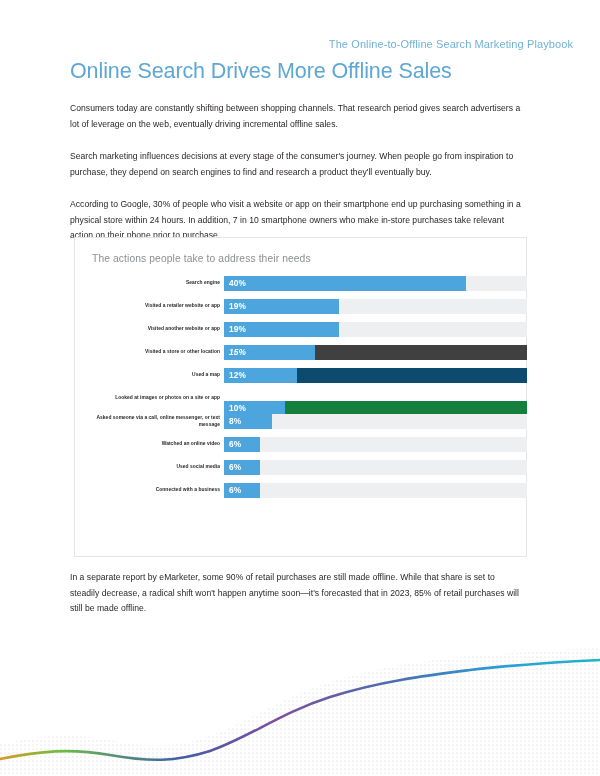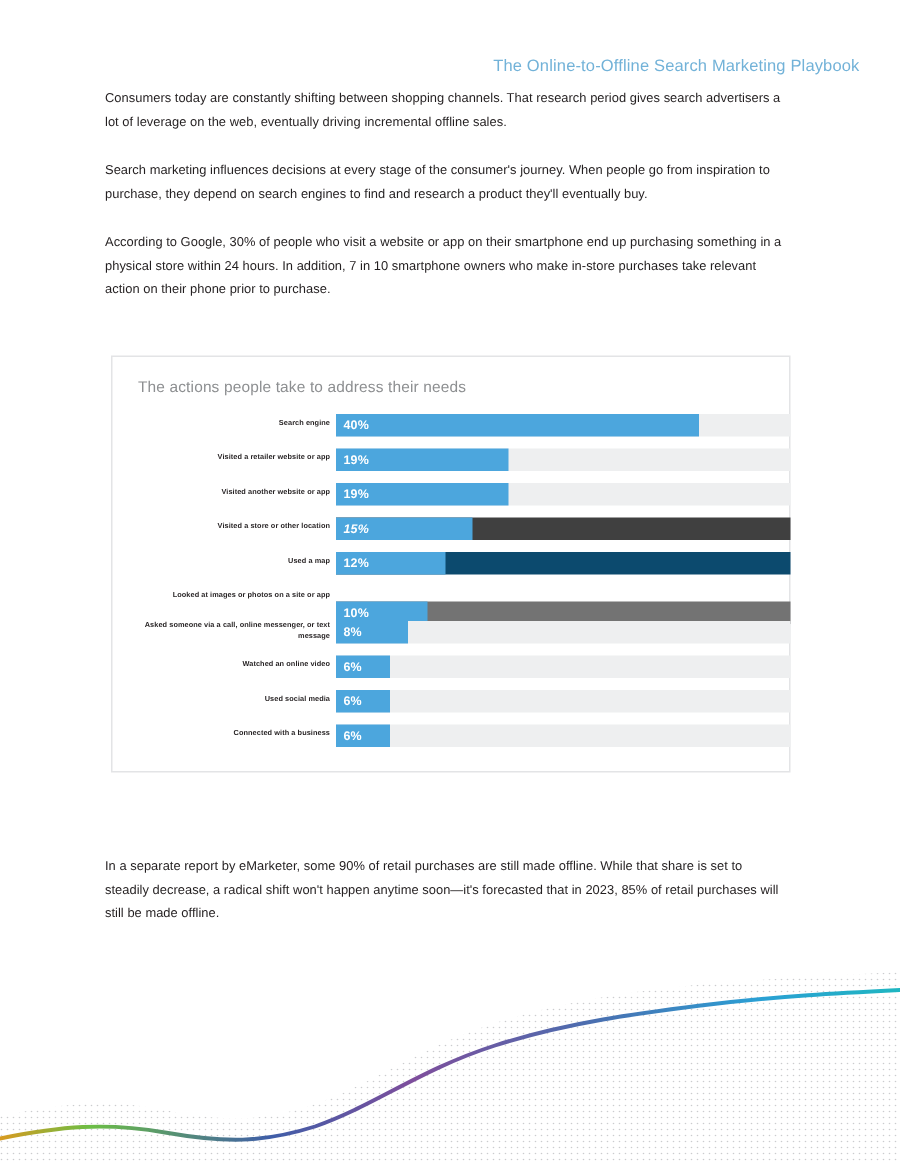--- a/index.html
+++ b/index.html
@@ -82,21 +82,21 @@
     max-width: 452px;
   }
   .para:last-child { margin-bottom: 0; }
 
   
   .chart-card {
     position: absolute;
     left: 74px;
     top: 237px;
     width: 453px;
-    height: 278px;
+    height: 320px;
     border: 1px solid #e3e4e6;
     background: #ffffff;
     box-sizing: border-box;
   }
   .chart-title {
     position: absolute;
     left: 17px;
     top: 15px;
     font-size: 10.3px;
     color: #8d8f91;
@@ -171,20 +171,21 @@
   }
 </style>
 </head>
 <body>
 
 <div class="page-header">
   <div class="header-right">The Online-to-Offline Search Marketing Playbook</div>
 </div>
 
 <div class="content">
+  <h1 class="page-title">Online Search Drives More Offline Sales</h1>
   <p class="para">Consumers today are constantly shifting between shopping channels. That research period gives search advertisers a lot of leverage on the web, eventually driving incremental offline sales.</p>
   <p class="para">Search marketing influences decisions at every stage of the consumer's journey. When people go from inspiration to purchase, they depend on search engines to find and research a product they'll eventually buy.</p>
   <p class="para">According to Google, 30% of people who visit a website or app on their smartphone end up purchasing something in a physical store within 24 hours. In addition, 7 in 10 smartphone owners who make in-store purchases take relevant action on their phone prior to purchase.</p>
 </div>
 
 <div class="chart-card">
   <div class="chart-title">The actions people take to address their needs</div>
   <div class="chart-body" id="chart-body">
       <div class="bar-row">
         <div class="bar-label">Search engine</div>
@@ -216,21 +217,21 @@
       </div>
       <div class="bar-row">
         <div class="bar-label">Used a map</div>
         <div class="bar-track" style="background: #0c4a6e;">
           <div class="bar-fill" style="width: 24%; background: rgb(76, 166, 221);"></div>
           <div class="bar-value">12%</div>
         </div>
       </div>
       <div class="bar-row">
         <div class="bar-label">Looked at images or photos on a site or app</div>
-        <div class="bar-track" style="background: #737373; margin-top: 20px;">
+        <div class="bar-track" style="background: #15803d; margin-top: 20px;">
           <div class="bar-fill" style="width: 20%; background: rgb(76, 166, 221);"></div>
           <div class="bar-value">10%</div>
         </div>
       </div>
       <div class="bar-row">
         <div class="bar-label">Asked someone via a call, online messenger, or text message</div>
         <div class="bar-track" style="background: rgb(238, 239, 240);">
           <div class="bar-fill" style="width: 16%; background: rgb(76, 166, 221);"></div>
           <div class="bar-value">8%</div>
         </div>

